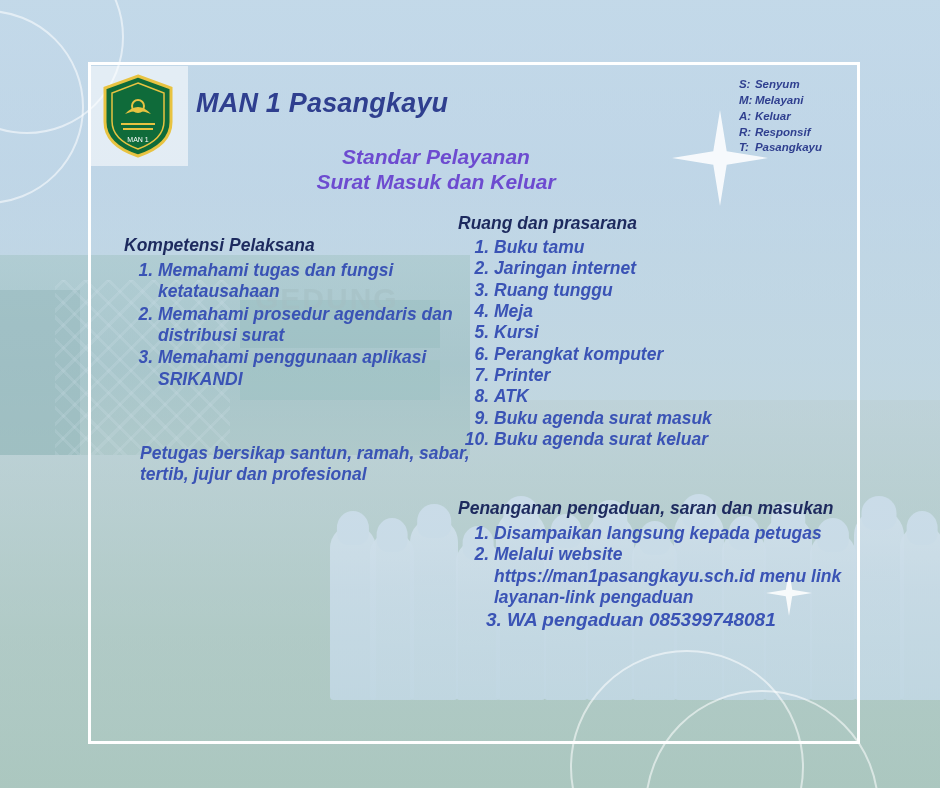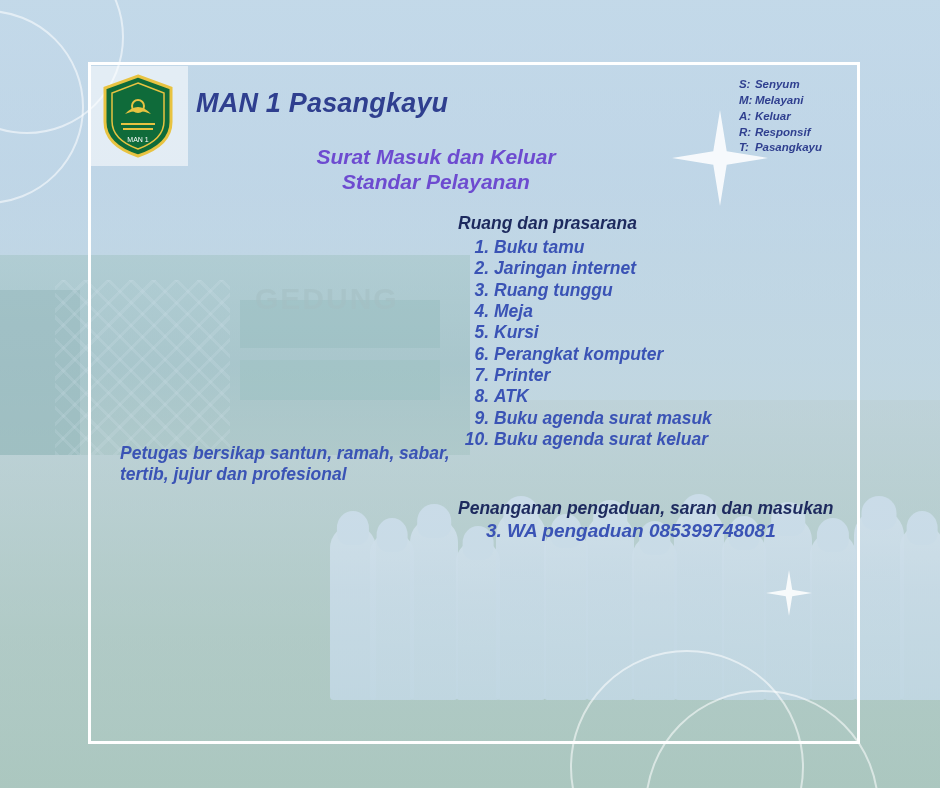--- a/index.html
+++ b/index.html
@@ -207,21 +207,21 @@
   .col-left ol {
     margin: 4px 0 0 0;
     padding-left: 34px;
     list-style-position: outside;
   }
   .col-left ol li { margin-bottom: 1px; }
 
   .perilaku-head { position: absolute; left: 124px; top: 420px; }
   .perilaku-text {
     position: absolute;
-    left: 120px; top: 443px;
+    left: 140px; top: 443px;
     width: 330px;
   }
 
   .col-right { position: absolute; left: 458px; top: 213px; width: 400px; }
   .col-right ol {
     margin: 3px 0 0 0;
     padding-left: 36px;
     list-style-position: outside;
   }
   .col-right ol li { margin-bottom: 0px; font-style: italic; }
@@ -294,42 +294,50 @@
         <path d="M24 40 Q37 26 50 40 Q37 34 24 40 Z" fill="#e8c341"></path>
         <circle cx="37" cy="32" r="6" fill="none" stroke="#e8c341" stroke-width="2"></circle>
         <path d="M20 50 h34 M22 55 h30" stroke="#e8c341" stroke-width="2"></path>
         <text x="37" y="68" font-size="7" fill="#ffffff" text-anchor="middle" font-family="Liberation Sans, sans-serif">MAN 1</text>
       </svg>
     </div>
 
     <div class="school-title">MAN 1 Pasangkayu</div>
 
     <div class="subtitle">
+      <div>Standar Pelayanan</div>
       <div>Surat Masuk dan Keluar</div>
-      <div>Standar Pelayanan</div>
     </div>
 
     <div class="smart-list">
       <div>
         <span class="k">S:</span><span>Senyum</span>
       </div>
       <div>
         <span class="k">M:</span><span>Melayani</span>
       </div>
       <div>
         <span class="k">A:</span><span>Keluar</span>
       </div>
       <div>
         <span class="k">R:</span><span>Responsif</span>
       </div>
       <div>
         <span class="k">T:</span><span>Pasangkayu</span>
       </div>
     </div>
 
+    <div class="col-left">
+      <div class="sec-head">Kompetensi Pelaksana</div>
+      <ol>
+        <li class="blue-item">Memahami tugas dan fungsi ketatausahaan</li>
+        <li class="blue-item">Memahami prosedur agendaris dan distribusi surat</li>
+        <li class="blue-item">Memahami penggunaan aplikasi SRIKANDI</li>
+      </ol>
+    </div>
 
     <div class="blue-item perilaku-text">Petugas bersikap santun, ramah, sabar, tertib, jujur dan profesional</div>
 
     <div class="col-right">
       <div class="sec-head">Ruang dan prasarana</div>
       <ol>
         <li class="blue-item">Buku tamu</li>
         <li class="blue-item">Jaringan internet</li>
         <li class="blue-item">Ruang tunggu</li>
         <li class="blue-item">Meja</li>
@@ -337,17 +345,21 @@
         <li class="blue-item">Perangkat komputer</li>
         <li class="blue-item">Printer</li>
         <li class="blue-item">ATK</li>
         <li class="blue-item">Buku agenda surat masuk</li>
         <li class="blue-item">Buku agenda surat keluar</li>
       </ol>
     </div>
 
     <div class="pengaduan">
       <div class="sec-head">Penanganan pengaduan, saran dan masukan</div>
+      <ol>
+        <li class="blue-item">Disampaikan langsung kepada petugas</li>
+        <li class="blue-item">Melalui website https://man1pasangkayu.sch.id menu link layanan-link pengaduan</li>
+      </ol>
       <div class="wa-line">3. WA pengaduan 085399748081</div>
     </div>
 
   </div>
 </div>
 
 </body></html>

